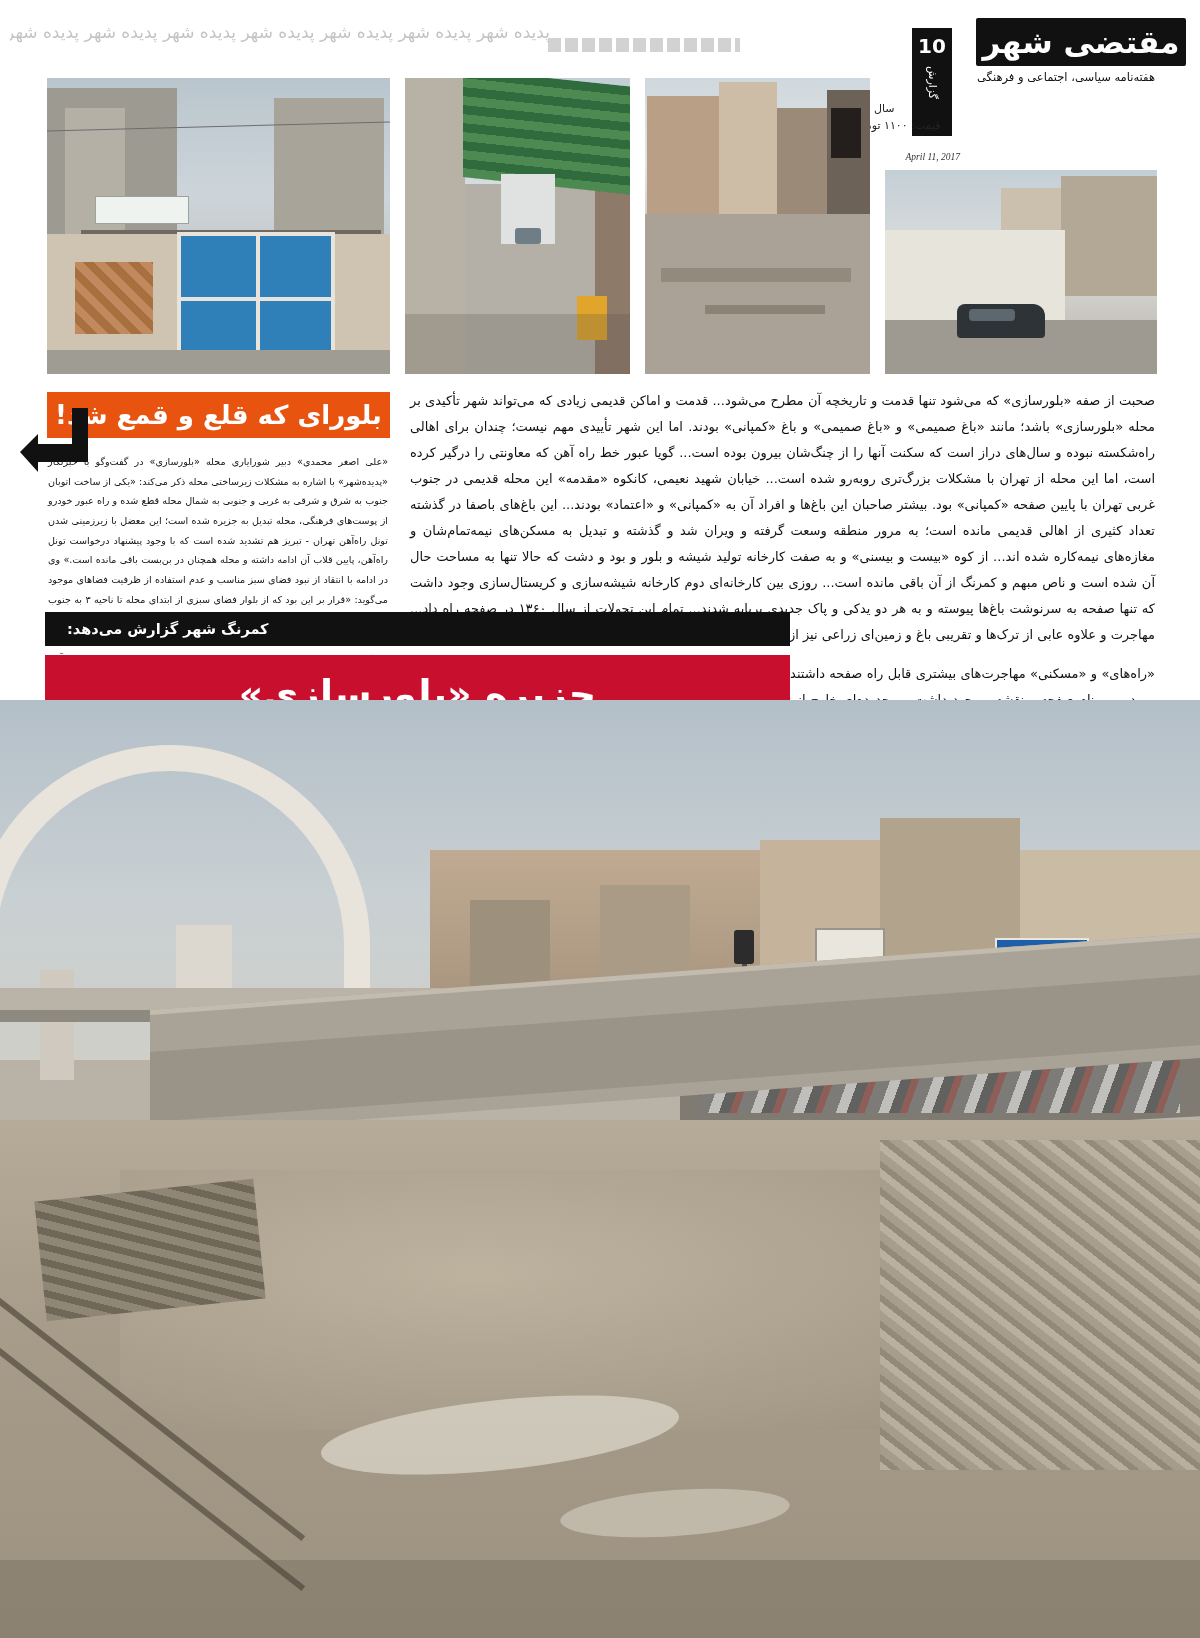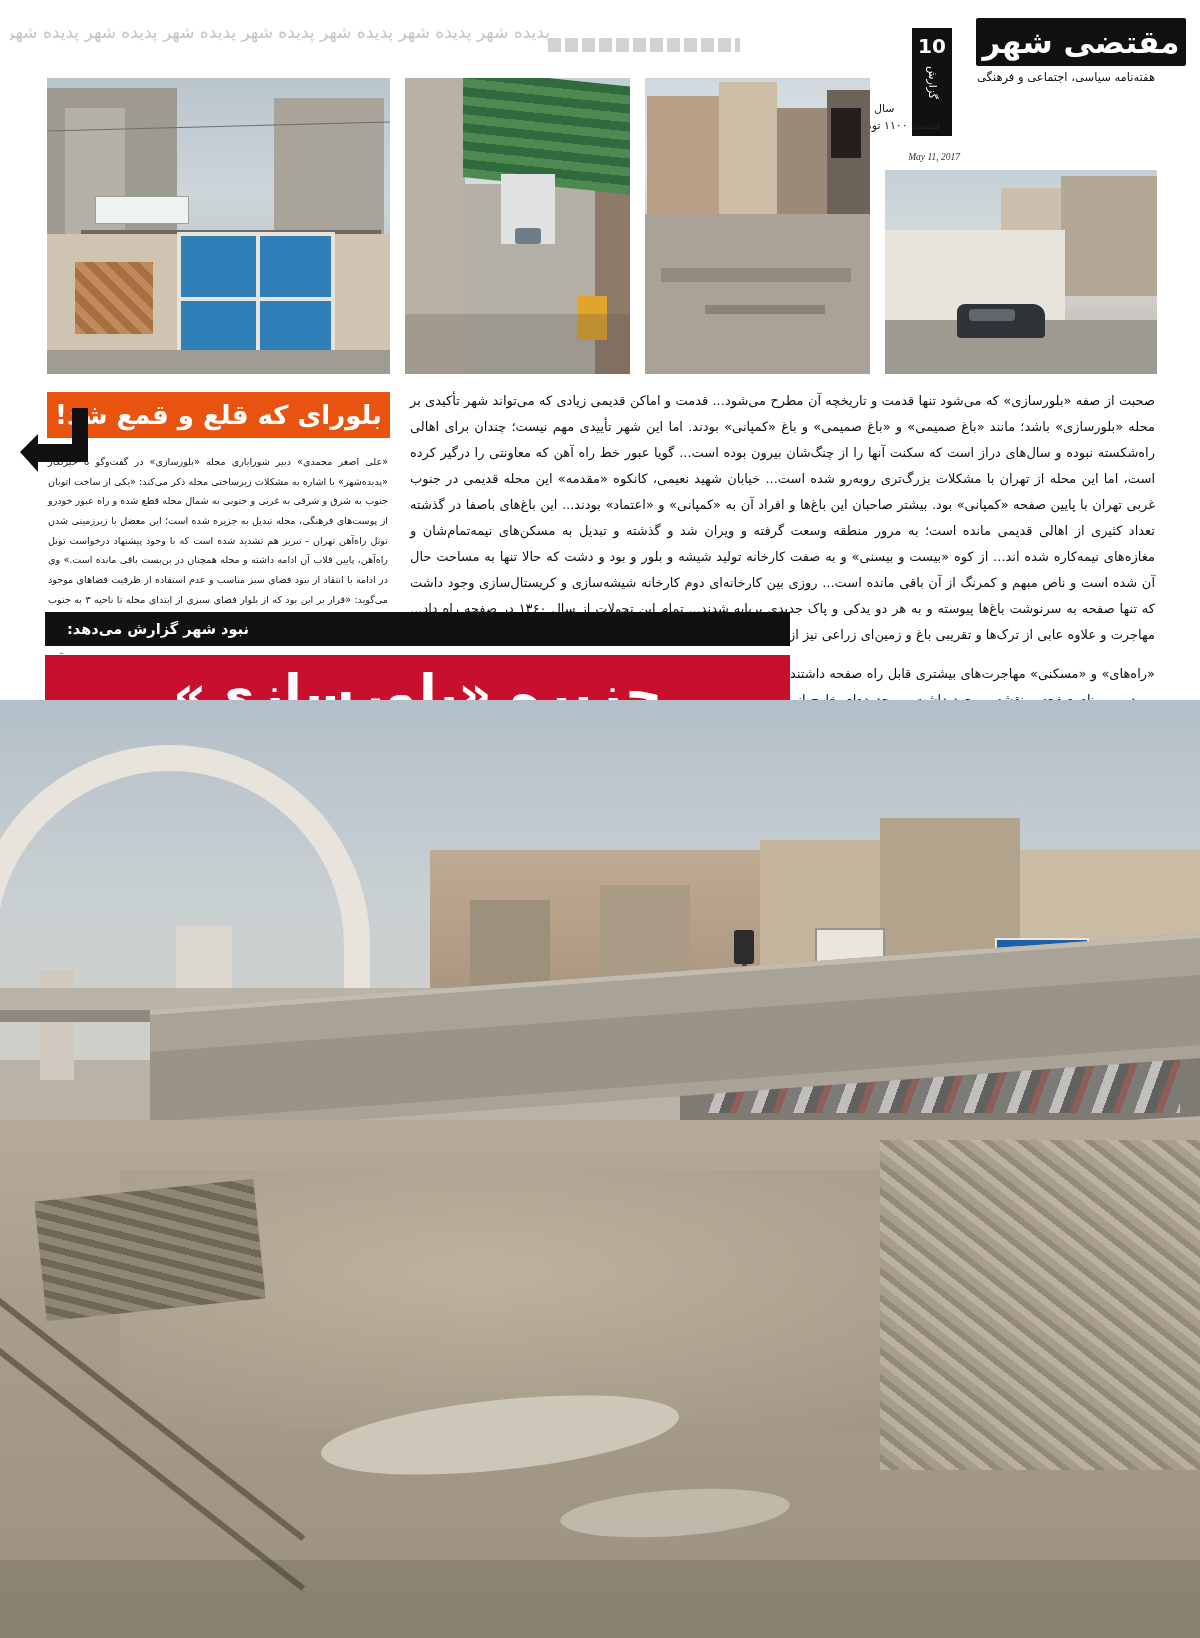--- a/index.html
+++ b/index.html
@@ -146,21 +146,21 @@
   }
   .kicker span{
     display:block;color:#fff;font-size:14.5px;line-height:34px;padding-left:22px;
     text-align:left;font-weight:bold;
   }
   
   .headline-red{
     position:absolute;top:655px;right:410px;width:745px;height:78px;background:#c8102e;
   }
   .headline-red span{
-    display:block;color:#fff;font-size:52px;font-weight:bold;line-height:78px;
+    display:block;color:#fff;font-size:38px;font-weight:bold;line-height:78px;
     text-align:center;letter-spacing:-1px;
   }
   
   .headline-grey{
     position:absolute;top:740px;right:410px;width:745px;height:68px;background:#636363;
   }
   .headline-grey span{
     display:block;color:#fff;font-size:39px;font-weight:bold;line-height:68px;
     text-align:center;letter-spacing:-1px;
   }
@@ -250,21 +250,21 @@
       <div class="row">
         <span>قیمت: ۱۱۰۰ تومان</span>
         <span class="sep">◆</span>
         <span>۱۶ صفحه</span>
         <span class="sep">◆</span>
         <span>شماره ۴۶</span>
       </div>
     </div>
 
     <div class="mast-en">
-      <span>May 11, 2017</span>
+      <span>April 11, 2017</span>
       <span>WWW.padidehshahr.com</span>
     </div>
   </div>
 
   <div class="photo p1">
     <div class="sky abs"></div>
     <div class="bldgL abs"></div>
     <div class="bldgL2 abs"></div>
     <div class="bldgR abs"></div>
     <div class="wire abs"></div>
@@ -325,21 +325,21 @@
     <p>«راه‌های» و «مسکنی» مهاجرت‌های بیشتری قابل راه صفحه داشتند و جمعیت زیادی را در این محدوده مستقر کردند... قبل از مهاجرت‌های پی در پی، نام صفحه و نقشه و وجود داشت و محدوده‌ای خارج از تهران محسوب می‌شد... تفریح گاهی بر ای پایتخت نشینان بوده که از چندگانگی مقتضی از پایتخت نشینان دل می‌کشند... به این محدوده می‌آمدند و هوایی تازه‌ای می‌کردند... اما از جدیدترین کارخانه‌های بلور و نمک‌سازی سرنوشت این محدوده از تهران را مستوجب تحولاتی کرد... بیش از مشکلات مهم محله بافت فرسوده است...</p>
   </div>
 
   <div class="arrowmark">
     <svg viewBox="0 0 74 74" width="74" height="74" aria-hidden="true">
       <path d="M70 10 L70 64 L20 64 L20 74 L2 54 L20 36 L20 46 L54 46 L54 10 Z" fill="#111"></path>
     </svg>
   </div>
 
   <div class="kicker">
-    <span>نبود شهر گزارش می‌دهد:</span>
+    <span>کمرنگ شهر گزارش می‌دهد:</span>
   </div>
   <div class="headline-red">
     <span>جزیره «بلورسازی»</span>
   </div>
   <div class="headline-grey">
     <span>قربانی اتوبان‌سازی و خطوط راه آهن!</span>
   </div>
 
   <div class="mainphoto">
     <div class="mp-sky"></div>

